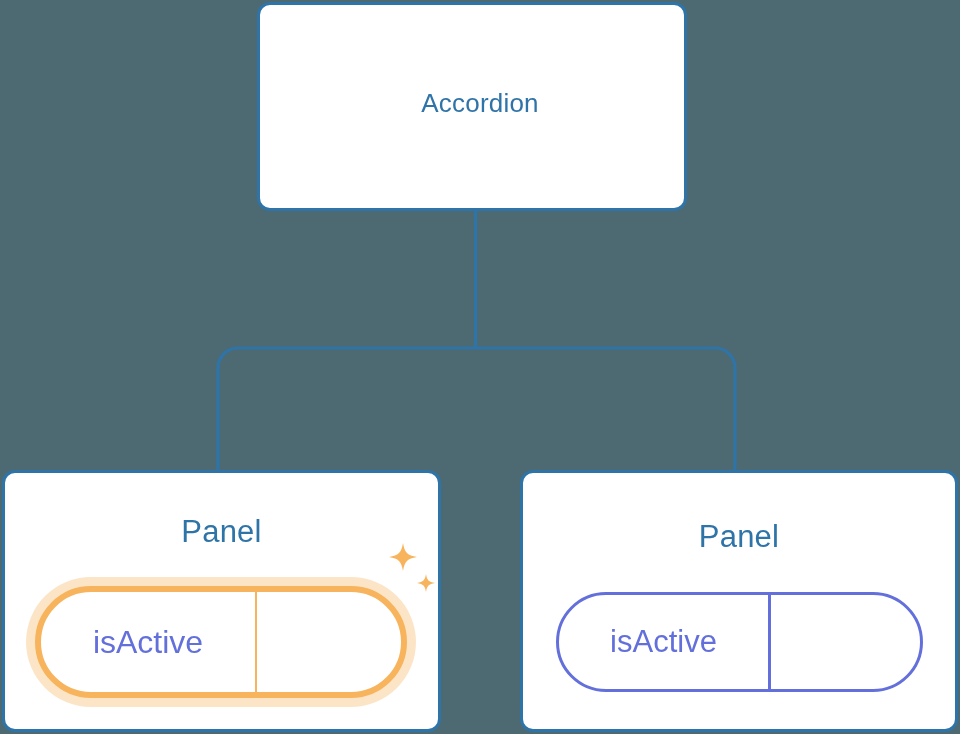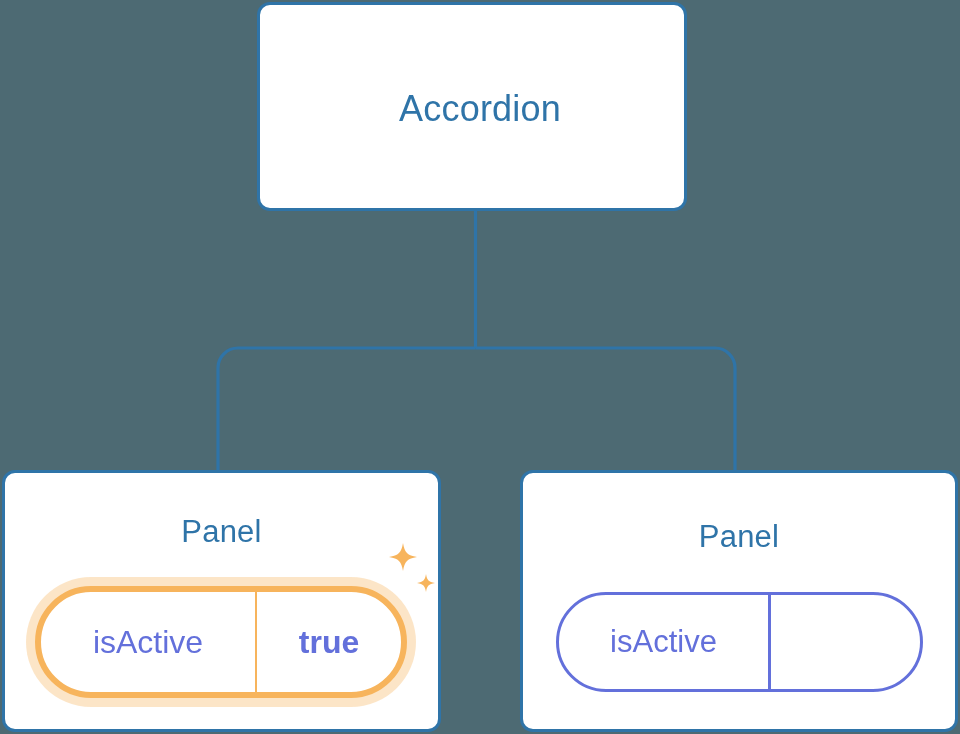--- a/index.html
+++ b/index.html
@@ -65,21 +65,21 @@
     width: 100%;
     text-align: center;
     color: #2f74a8;
     font-weight: 400;
     letter-spacing: 0.2px;
     white-space: nowrap;
   }
 
   #accordion-title {
     top: 88px;
-    font-size: 36px;
+    font-size: 26px;
   }
 
   #panel-title-left {
     top: 514px;
     font-size: 31px;
   }
 
   #panel-title-right {
     top: 519px;
     font-size: 31px;
@@ -171,21 +171,20 @@
   </svg>
 
   <div class="node-card" id="accordion-card"></div>
   <div class="node-title" id="accordion-title">Accordion</div>
 
   <div class="node-card" id="panel-card-left"></div>
   <div class="node-title" id="panel-title-left" style="left:2px; width:439px;">Panel</div>
 
   <div class="prop-pill" id="prop-pill-left">
     <span class="prop-cell prop-key">isActive</span>
-    <span class="prop-cell prop-val">true</span>
   </div>
 
   <svg id="sparkles" viewBox="0 0 58 62" width="58" height="62" aria-hidden="true">
     <path d="M20 2 C21.6 11.6 24.4 14.4 34 16 C24.4 17.6 21.6 20.4 20 30 C18.4 20.4 15.6 17.6 6 16 C15.6 14.4 18.4 11.6 20 2 Z" fill="#f7b45c"></path>
     <path d="M43 33 C44.1 39.4 45.6 40.9 52 42 C45.6 43.1 44.1 44.6 43 51 C41.9 44.6 40.4 43.1 34 42 C40.4 40.9 41.9 39.4 43 33 Z" fill="#f7b45c"></path>
   </svg>
 
   <div class="node-card" id="panel-card-right"></div>
   <div class="node-title" id="panel-title-right" style="left:520px; width:438px;">Panel</div>
 

